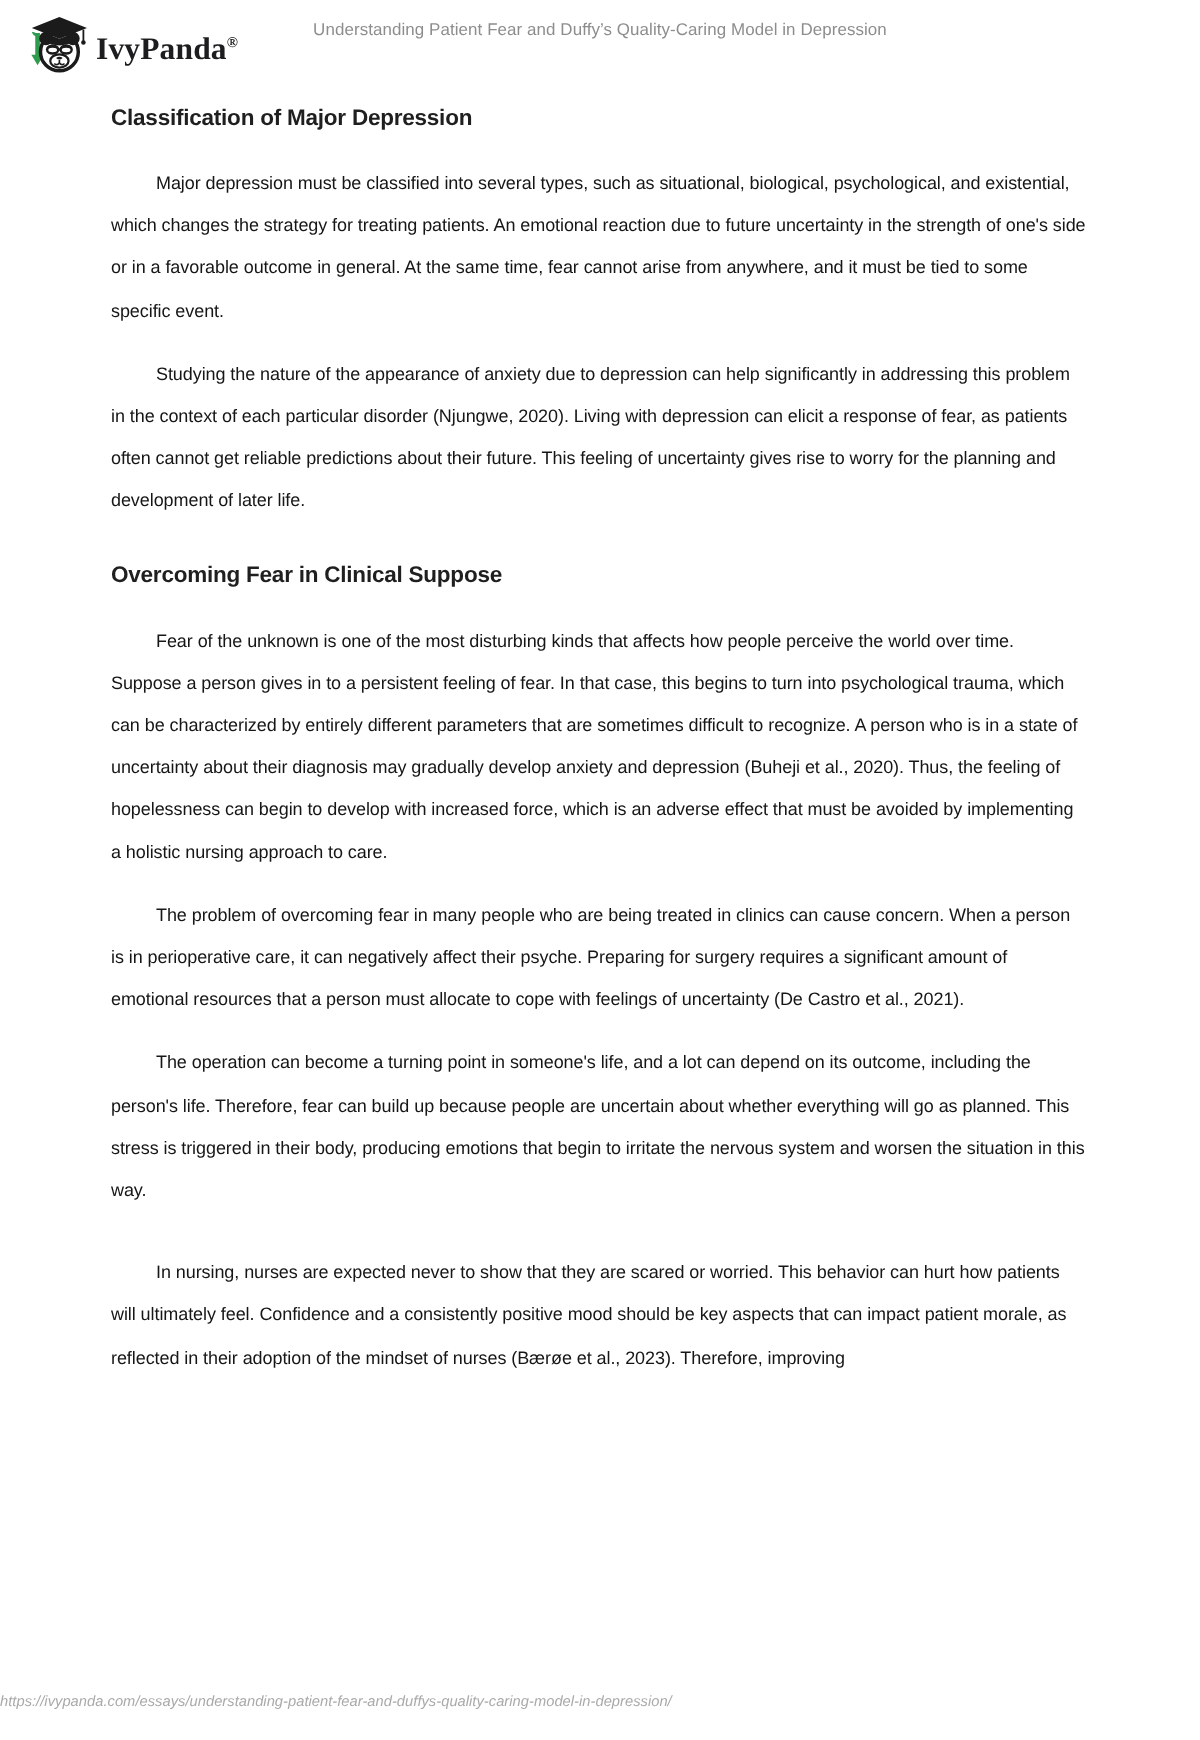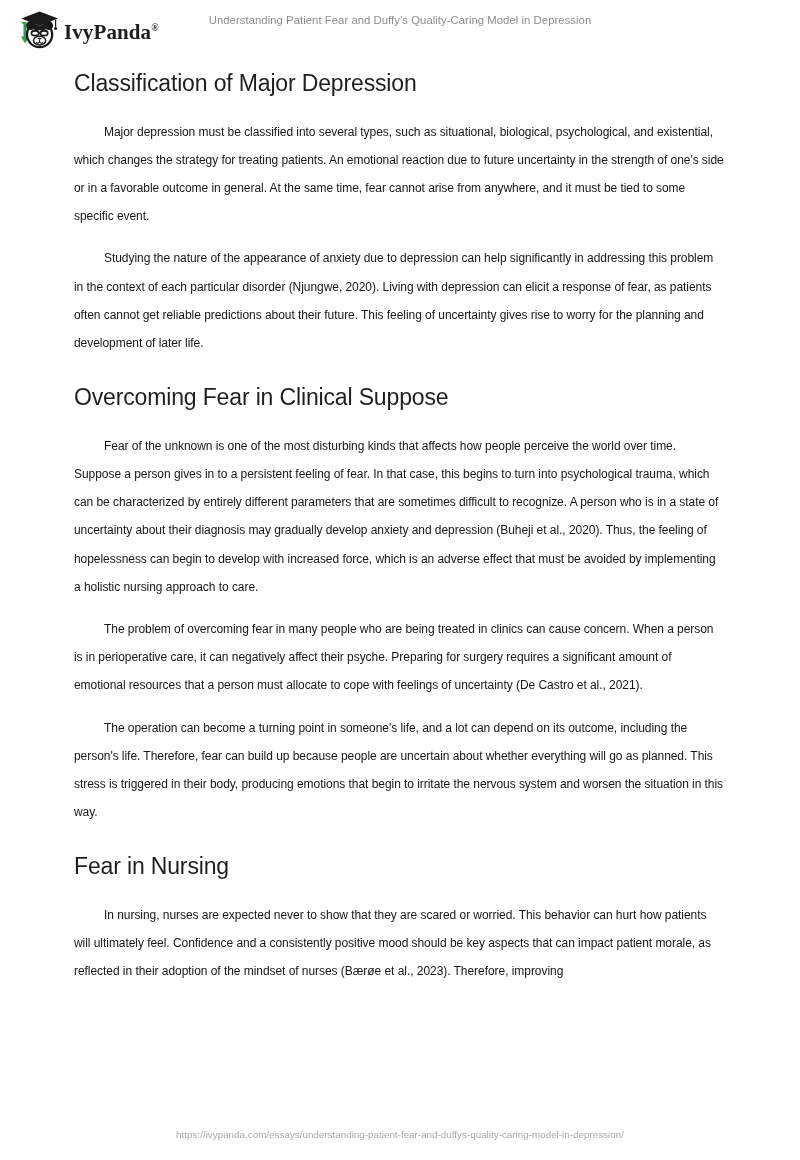--- a/index.html
+++ b/index.html
@@ -71,22 +71,22 @@
   }
 
   
   .content {
     position: absolute;
     left: 74px;
     top: 70px;
     width: 650px;
   }
   h2.section-heading {
-    font-size: 23px;
-    font-weight: 400;
+    font-size: 15px;
+    font-weight: 700;
     color: #1f1f1f;
     margin: 0 0 20px 0;
     letter-spacing: -0.15px;
     line-height: 1.2;
   }
   .section + .section {
     margin-top: 27px;
   }
   p.para {
     font-size: 12px;
@@ -99,21 +99,22 @@
   p.para:last-child {
     margin-bottom: 0;
   }
 
   
   .page-footer {
     position: absolute;
     left: 0;
     bottom: 18px;
     width: 800px;
-    text-align: center;
+    text-align: left;
+    font-style: italic;
   }
   .footer-url {
     font-size: 9.8px;
     color: #a9a9a9;
     letter-spacing: .02px;
     white-space: nowrap;
     text-decoration: none;
   }
 </style>
 </head>
@@ -175,21 +176,20 @@
     </section>
 
     <section class="section">
       <h2 class="section-heading">Overcoming Fear in Clinical Suppose</h2>
       <p class="para">Fear of the unknown is one of the most disturbing kinds that affects how people perceive the world over time. Suppose a person gives in to a persistent feeling of fear. In that case, this begins to turn into psychological trauma, which can be characterized by entirely different parameters that are sometimes difficult to recognize. A person who is in a state of uncertainty about their diagnosis may gradually develop anxiety and depression (Buheji et al., 2020). Thus, the feeling of hopelessness can begin to develop with increased force, which is an adverse effect that must be avoided by implementing a holistic nursing approach to care.</p>
       <p class="para">The problem of overcoming fear in many people who are being treated in clinics can cause concern. When a person is in perioperative care, it can negatively affect their psyche. Preparing for surgery requires a significant amount of emotional resources that a person must allocate to cope with feelings of uncertainty (De Castro et al., 2021).</p>
       <p class="para">The operation can become a turning point in someone's life, and a lot can depend on its outcome, including the person's life. Therefore, fear can build up because people are uncertain about whether everything will go as planned. This stress is triggered in their body, producing emotions that begin to irritate the nervous system and worsen the situation in this way.</p>
     </section>
 
     <section class="section">
-      <h2 class="section-heading">Fear in Nursing</h2>
       <p class="para">In nursing, nurses are expected never to show that they are scared or worried. This behavior can hurt how patients will ultimately feel. Confidence and a consistently positive mood should be key aspects that can impact patient morale, as reflected in their adoption of the mindset of nurses (Bærøe et al., 2023). Therefore, improving</p>
     </section>
 
   </div>
 
   <div class="page-footer">
     <a class="footer-url" href="#">https://ivypanda.com/essays/understanding-patient-fear-and-duffys-quality-caring-model-in-depression/</a>
   </div>
 
 </div>

